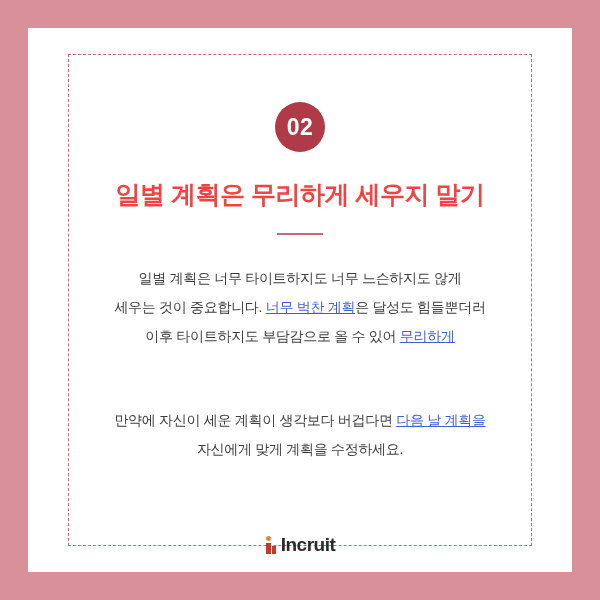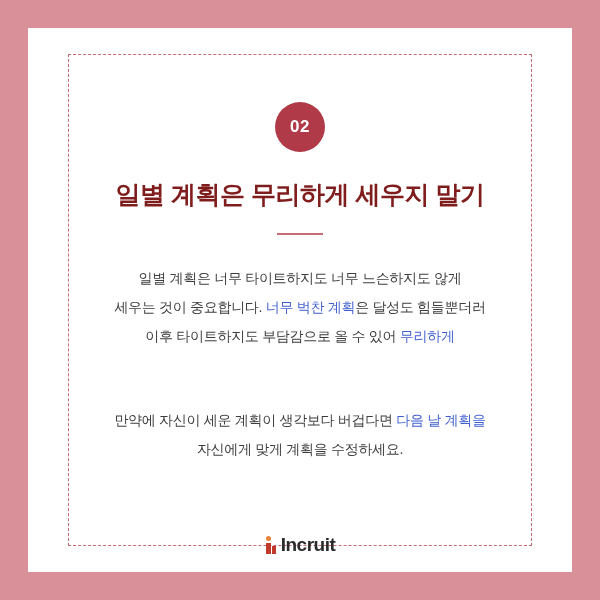--- a/index.html
+++ b/index.html
@@ -34,36 +34,36 @@
   .badge {
     position: absolute;
     left: 50%;
     top: 74px;
     transform: translateX(-50%);
     width: 50px;
     height: 50px;
     border-radius: 50%;
     background: #b03a48;
     color: #ffffff;
-    font-size: 17px;
+    font-size: 23px;
     font-weight: bold;
     display: flex;
     align-items: center;
     justify-content: center;
     letter-spacing: 0.5px;
   }
   .headline {
     position: absolute;
     left: 0;
     right: 0;
     top: 150px;
     text-align: center;
     font-size: 25px;
     font-weight: bold;
-    color: #7f1d1d;
+    color: #ef4444;
     letter-spacing: -0.5px;
   }
   .divider {
     position: absolute;
     left: 50%;
     top: 205px;
     transform: translateX(-50%);
     width: 46px;
     height: 2px;
     background: #c76b76;
@@ -73,21 +73,21 @@
     left: 60px;
     right: 60px;
     text-align: center;
     color: #3d3d3d;
     font-size: 14px;
     line-height: 29px;
     letter-spacing: -0.3px;
   }
   .para-1 { top: 236px; }
   .para-2 { top: 378px; }
-  .hl { color: #3f5fd0; }
+  .hl { color: #3f5fd0; text-decoration: underline; }
   .footer {
     position: absolute;
     left: 0;
     right: 0;
     bottom: 16px;
     display: flex;
     align-items: center;
     justify-content: center;
     gap: 5px;
   }

